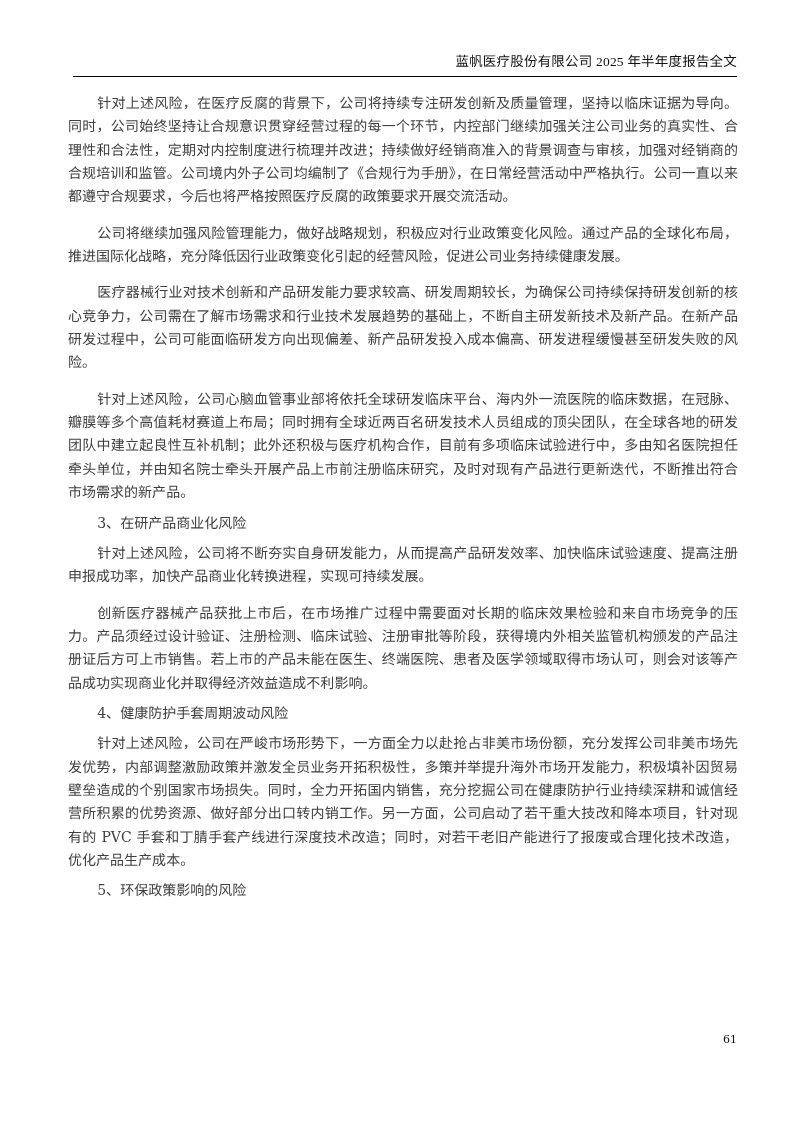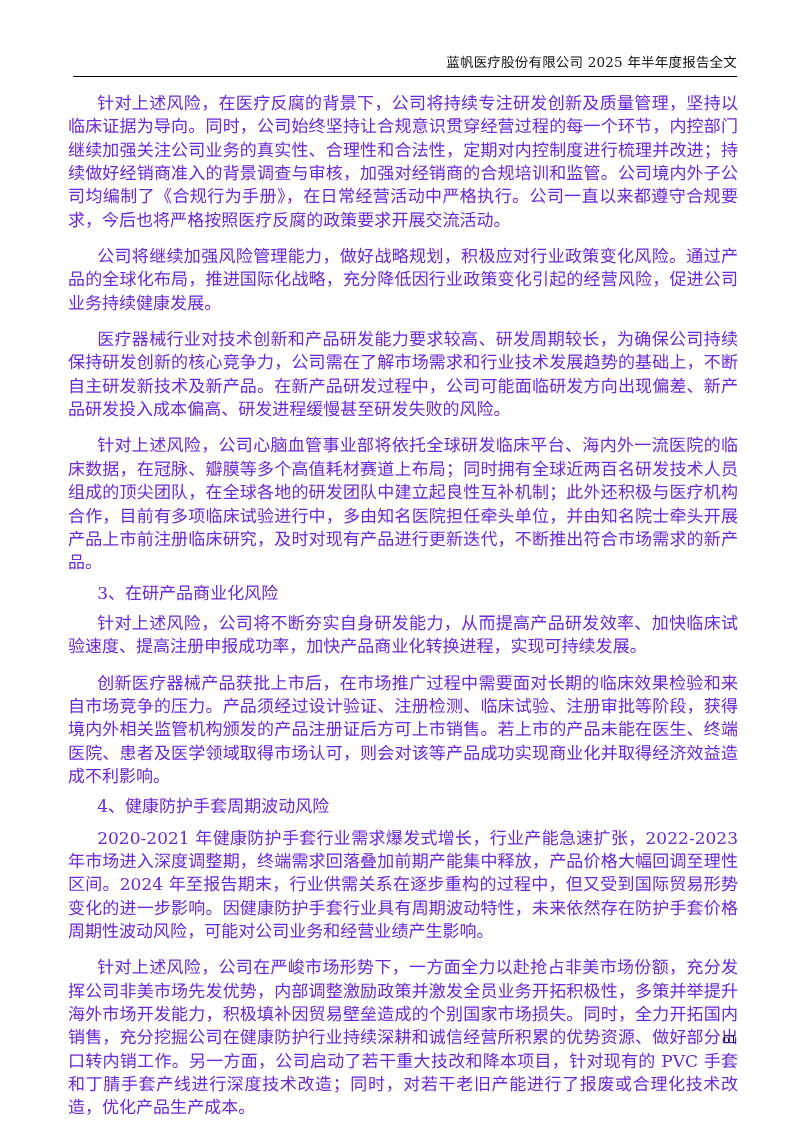--- a/index.html
+++ b/index.html
@@ -31,20 +31,21 @@
     position: absolute;
     left: 73px;
     top: 52px;
     width: 664px;
     text-align: right;
     font-size: 13.5px;
     line-height: 20px;
     letter-spacing: 0.2px;
     color: #111111;
     white-space: nowrap;
+    font-family: Liberation Serif, serif;
   }
   .header-rule {
     position: absolute;
     left: 73px;
     top: 76px;
     width: 664px;
     height: 0;
     border-top: 1.3px solid #000000;
   }
 
@@ -52,28 +53,28 @@
   .content {
     position: absolute;
     left: 68px;
     top: 92px;
     width: 670px;
   }
 
   p.para, p.heading {
     margin: 0 0 0 0;
     padding: 0;
-    font-size: 17px;
+    font-size: 14px;
     line-height: 23.35px;
     text-align: justify;
     text-justify: inter-ideograph;
     text-indent: 29.2px;
     letter-spacing: 0.02px;
     word-break: break-all;
-    color: #6d28d9;
+    color: #404040;
   }
 
   p.heading {
     text-align: left;
     margin-top: 7px;
     margin-bottom: 7px;
   }
 
   p.para + p.para {
     margin-top: 13px;
@@ -106,20 +107,19 @@
 
   <div class="content" id="content-area">
       <p class="para">针对上述风险，在医疗反腐的背景下，公司将持续专注研发创新及质量管理，坚持以临床证据为导向。同时，公司始终坚持让合规意识贯穿经营过程的每一个环节，内控部门继续加强关注公司业务的真实性、合理性和合法性，定期对内控制度进行梳理并改进；持续做好经销商准入的背景调查与审核，加强对经销商的合规培训和监管。公司境内外子公司均编制了《合规行为手册》，在日常经营活动中严格执行。公司一直以来都遵守合规要求，今后也将严格按照医疗反腐的政策要求开展交流活动。</p>
       <p class="para">公司将继续加强风险管理能力，做好战略规划，积极应对行业政策变化风险。通过产品的全球化布局，推进国际化战略，充分降低因行业政策变化引起的经营风险，促进公司业务持续健康发展。</p>
       <p class="para after-heading">医疗器械行业对技术创新和产品研发能力要求较高、研发周期较长，为确保公司持续保持研发创新的核心竞争力，公司需在了解市场需求和行业技术发展趋势的基础上，不断自主研发新技术及新产品。在新产品研发过程中，公司可能面临研发方向出现偏差、新产品研发投入成本偏高、研发进程缓慢甚至研发失败的风险。</p>
       <p class="para">针对上述风险，公司心脑血管事业部将依托全球研发临床平台、海内外一流医院的临床数据，在冠脉、瓣膜等多个高值耗材赛道上布局；同时拥有全球近两百名研发技术人员组成的顶尖团队，在全球各地的研发团队中建立起良性互补机制；此外还积极与医疗机构合作，目前有多项临床试验进行中，多由知名医院担任牵头单位，并由知名院士牵头开展产品上市前注册临床研究，及时对现有产品进行更新迭代，不断推出符合市场需求的新产品。</p>
       <p class="heading">3、在研产品商业化风险</p>
       <p class="para">针对上述风险，公司将不断夯实自身研发能力，从而提高产品研发效率、加快临床试验速度、提高注册申报成功率，加快产品商业化转换进程，实现可持续发展。</p>
       <p class="para after-heading">创新医疗器械产品获批上市后，在市场推广过程中需要面对长期的临床效果检验和来自市场竞争的压力。产品须经过设计验证、注册检测、临床试验、注册审批等阶段，获得境内外相关监管机构颁发的产品注册证后方可上市销售。若上市的产品未能在医生、终端医院、患者及医学领域取得市场认可，则会对该等产品成功实现商业化并取得经济效益造成不利影响。</p>
       <p class="heading">4、健康防护手套周期波动风险</p>
-      <p class="para after-heading">2020-2021 年健康防护手套行业需求爆发式增长，行业产能急速扩张，2022-2023 年市场进入深度调整期，终端需求回落叠加前期产能集中释放，产品价格大幅回调至理性区间。2024 年至报告期末，行业供需关系在逐步重构的过程中，但又受到国际贸易形势变化的进一步影响。因健康防护手套行业具有周期波动特性，未来依然存在防护手套价格周期性波动风险，可能对公司业务和经营业绩产生影响。</p>
       <p class="para">针对上述风险，公司在严峻市场形势下，一方面全力以赴抢占非美市场份额，充分发挥公司非美市场先发优势，内部调整激励政策并激发全员业务开拓积极性，多策并举提升海外市场开发能力，积极填补因贸易壁垒造成的个别国家市场损失。同时，全力开拓国内销售，充分挖掘公司在健康防护行业持续深耕和诚信经营所积累的优势资源、做好部分出口转内销工作。另一方面，公司启动了若干重大技改和降本项目，针对现有的 PVC 手套和丁腈手套产线进行深度技术改造；同时，对若干老旧产能进行了报废或合理化技术改造，优化产品生产成本。</p>
       <p class="heading">5、环保政策影响的风险</p>
     </div>
 
   <div class="page-number">61</div>
 
 </div>
 
 </body></html>

